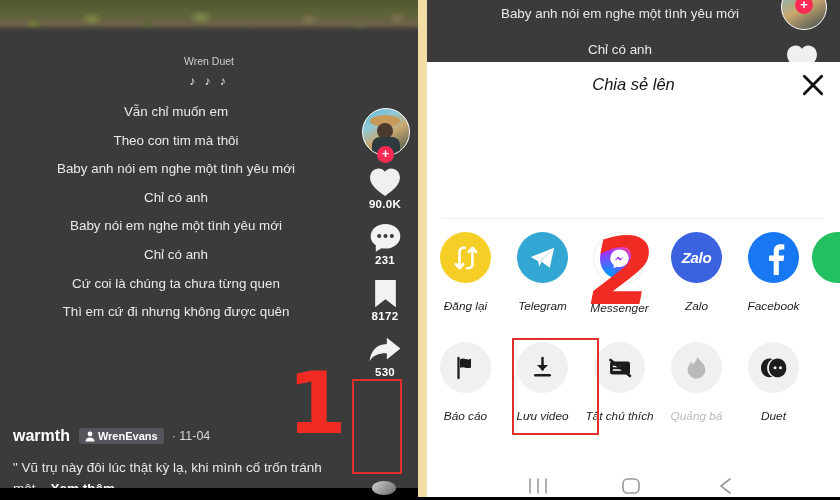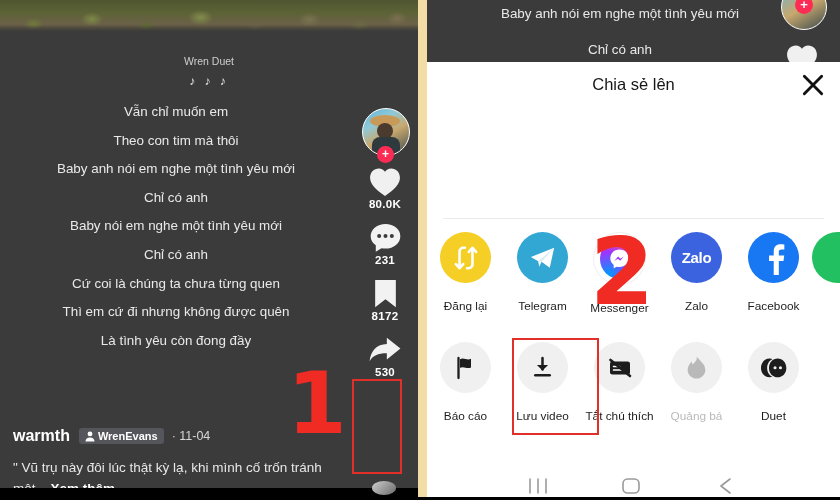--- a/index.html
+++ b/index.html
@@ -142,20 +142,21 @@
   }
   .rp-plus{
     position:absolute;left:368px;top:-4px;width:18px;height:18px;border-radius:50%;
     background:#fe2c55;color:#fff;font-size:13px;line-height:17px;text-align:center;font-weight:bold;
   }
   .rp-heart{position:absolute;left:358px;top:43px;width:34px;height:31px;}
 
   .sheet{
     position:absolute;left:0;top:62px;width:413px;height:438px;background:#fff;
     border-radius:9px 9px 0 0;
+    font-style:italic;
   }
   .sheet-title{
     position:absolute;left:0;top:13px;width:413px;text-align:center;
     color:#161616;font-size:16.5px;
   }
   .sheet-close{
     position:absolute;right:14px;top:10px;width:26px;height:26px;cursor:pointer;
   }
   .sheet-divider{
     position:absolute;left:16px;top:156px;width:381px;height:1px;background:#ececec;
@@ -224,39 +225,38 @@
 
     <div class="lyrics">
       <div class="lyric-line">Vẫn chỉ muốn em</div>
       <div class="lyric-line">Theo con tim mà thôi</div>
       <div class="lyric-line">Baby anh nói em nghe một tình yêu mới</div>
       <div class="lyric-line">Chỉ có anh</div>
       <div class="lyric-line">Baby nói em nghe một tình yêu mới</div>
       <div class="lyric-line">Chỉ có anh</div>
       <div class="lyric-line">Cứ coi là chúng ta chưa từng quen</div>
       <div class="lyric-line">Thì em cứ đi nhưng không được quên</div>
-      <div class="lyric-line">Là tình yêu còn đong đầy</div>
     </div>
 
     <div class="rail">
 
       <div class="avatar-wrap">
         <div class="avatar">
           <div class="hat"></div>
           <div class="face"></div>
           <div class="body"></div>
         </div>
         <div class="plus-badge">+</div>
       </div>
 
       <div class="rail-item">
         <svg class="ic-heart" viewBox="0 0 24 22">
           <path d="M12 21.3C5.2 16.6 1.4 12.9 1.4 8.2 1.4 4.5 4.2 1.8 7.6 1.8c2 0 3.5 1 4.4 2.3.9-1.3 2.4-2.3 4.4-2.3 3.4 0 6.2 2.7 6.2 6.4 0 4.7-3.8 8.4-10.6 13.1z" fill="#f0f0f0"></path>
         </svg>
-        <div class="rail-count">80.0K</div>
+        <div class="rail-count">90.0K</div>
       </div>
 
       <div class="rail-item">
         <svg class="ic-comment" viewBox="0 0 24 23">
           <path d="M12 1.5C5.9 1.5 1 5.5 1 10.5c0 2.7 1.5 5.2 3.8 6.8V22l4.2-2.6c.9.2 2 .3 3 .3 6.1 0 11-4 11-9.2S18.1 1.5 12 1.5z" fill="#f2f2f2"></path>
           <circle cx="7.3" cy="10.4" r="1.5" fill="#3b3b3b"></circle>
           <circle cx="12" cy="10.4" r="1.5" fill="#3b3b3b"></circle>
           <circle cx="16.7" cy="10.4" r="1.5" fill="#3b3b3b"></circle>
         </svg>
         <div class="rail-count">231</div>

